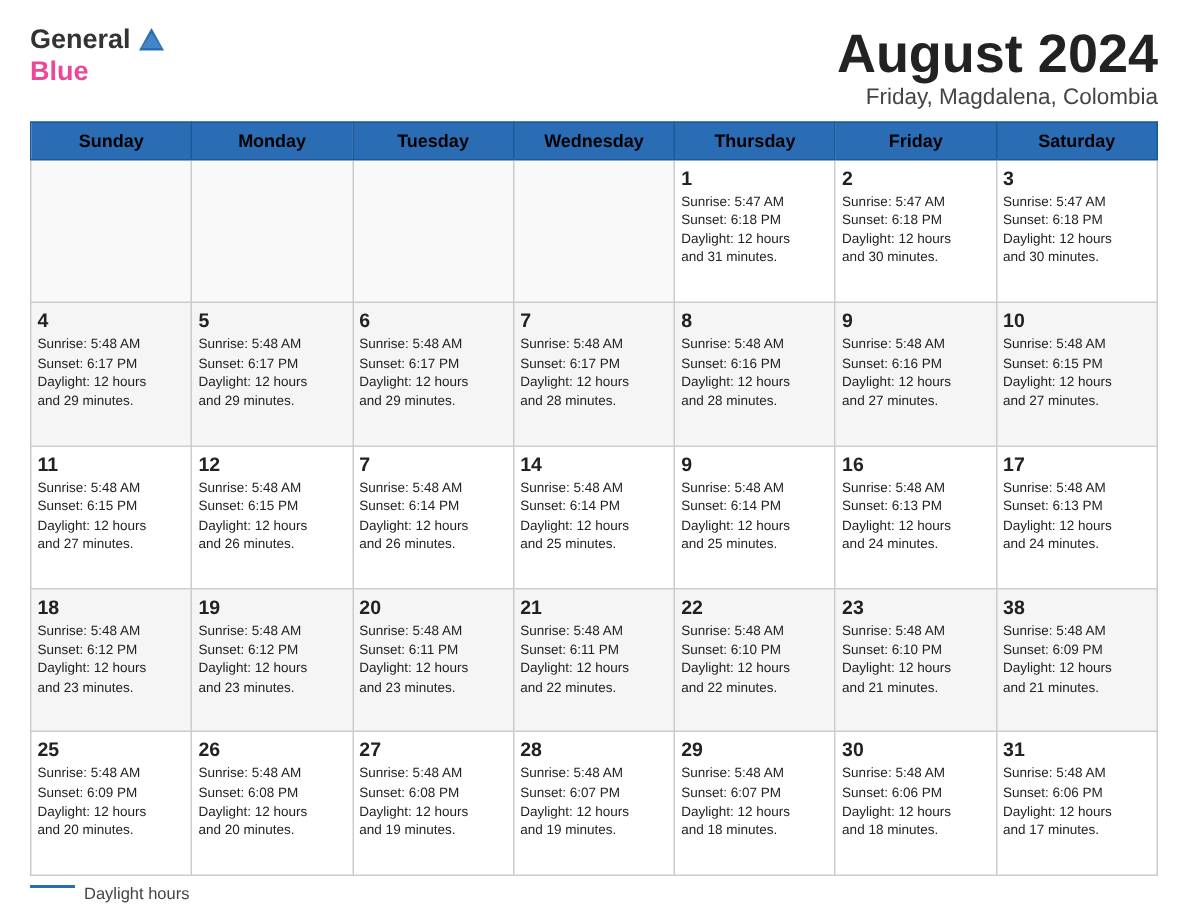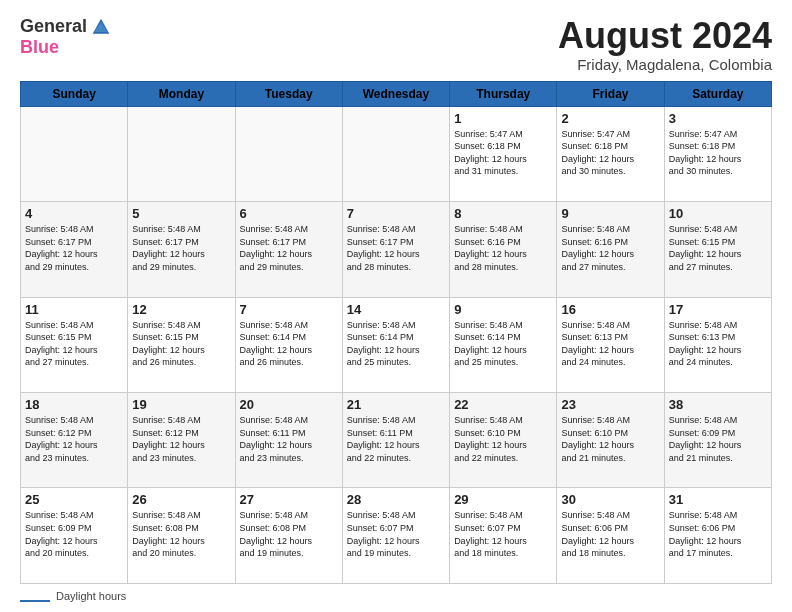--- a/index.html
+++ b/index.html
@@ -100,21 +100,21 @@
     .day-info {
       font-size: 9px;
       line-height: 1.4;
       color: #222;
     }
     .footer {
       margin-top: 6px;
       font-size: 11px;
       color: #444;
       display: flex;
-      align-items: flex-end;
+      align-items: flex-start;
       gap: 6px;
     }
     .footer-line {
       width: 30px;
       height: 2px;
       background: #2a6db5;
       display: inline-block;
     }
   </style>
 </head>

